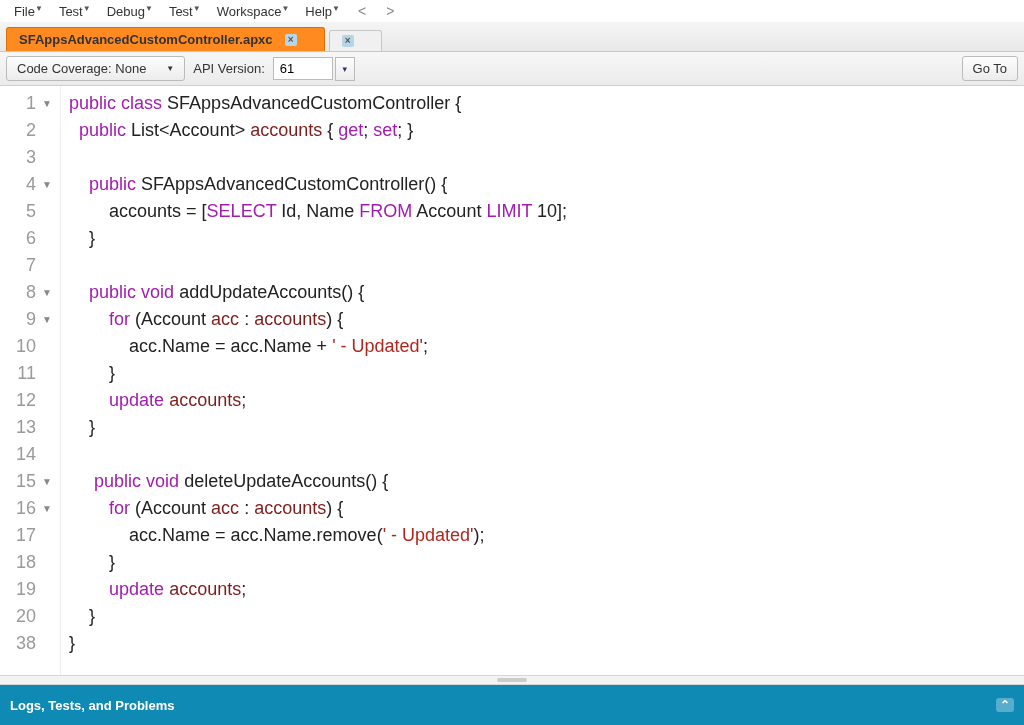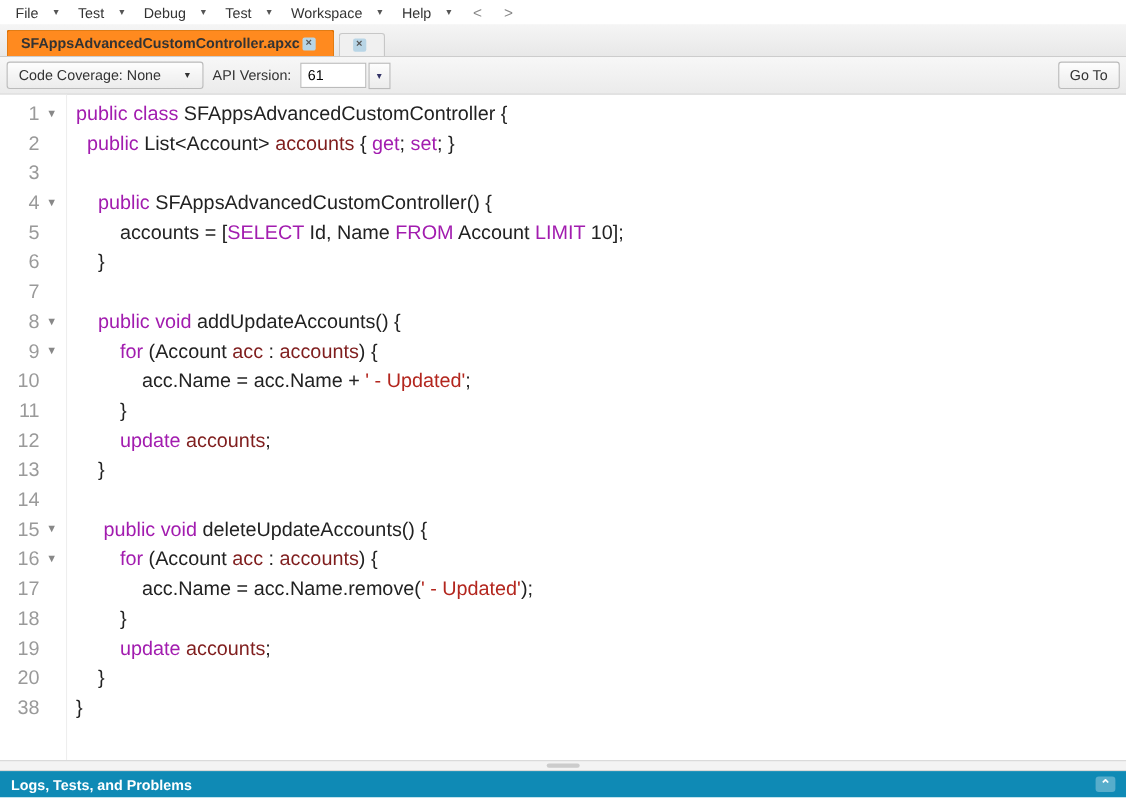--- a/index.html
+++ b/index.html
@@ -1,24 +1,24 @@
 <!DOCTYPE html>
 <html><head>
 <meta charset="utf-8">
 <style>
 * { margin: 0; padding: 0; box-sizing: border-box; font-family: Arial, Helvetica, sans-serif; }
 body { width: 1024px; height: 725px; background: #fff; display: flex; flex-direction: column; font-size: 13px; color: #333; }
 
 .menubar { display: flex; align-items: center; padding: 2px 6px; background: #fff; height: 22px; }
-.menubar .menu-item { padding: 2px 8px; cursor: pointer; display: flex; align-items: center; gap: 12px; }
+.menubar .menu-item { padding: 2px 8px; cursor: pointer; display: flex; gap: 0; }
 .menubar .menu-item .caret { font-size: 8px; color: #555; }
 .menubar .navbtn { padding: 2px 10px; color: #888; cursor: pointer; font-size: 14px; }
 
 .tabbar { display: flex; align-items: flex-end; background: linear-gradient(#f5f5f5, #e8e8e8); border-bottom: 1px solid #c7c7c7; padding: 4px 6px 0 6px; height: 30px; gap: 4px; }
-.tab { display: flex; align-items: center; gap: 2px; padding: 4px 16px 4px 12px; border: 1px solid #c7c7c7; border-bottom: none; border-radius: 3px 3px 0 0; background: #f0f0f0; cursor: pointer; font-weight: bold; color: #555; }
+.tab { display: flex; align-items: center; gap: 12px; padding: 4px 27px 4px 12px; border: 1px solid #c7c7c7; border-bottom: none; border-radius: 3px 3px 0 0; background: #f0f0f0; cursor: pointer; font-weight: bold; color: #555; }
 .tab.active { background: #ff8a1f; color: #333; border-color: #d86f00; }
 .tab .close { width: 12px; height: 12px; border-radius: 2px; background: #b8d5e6; color: #555; font-size: 10px; line-height: 12px; text-align: center; cursor: pointer; }
 
 .toolbar { display: flex; align-items: center; background: linear-gradient(#f7f7f7, #ebebeb); border-bottom: 1px solid #cfcfcf; height: 34px; padding: 0 6px; gap: 8px; }
 .btn { border: 1px solid #bbb; background: linear-gradient(#fdfdfd, #ececec); padding: 4px 10px; border-radius: 3px; cursor: pointer; display: flex; align-items: center; gap: 20px; font-size: 13px; }
 .btn .caret { font-size: 8px; }
 .label { color: #333; }
 .select { display: flex; align-items: center; gap: 2px; }
 .select input { width: 60px; border: 1px solid #bbb; padding: 3px 6px; font-size: 13px; }
 .select .step { border: 1px solid #bbb; background: linear-gradient(#fdfdfd, #ececec); width: 20px; height: 24px; display: flex; align-items: center; justify-content: center; cursor: pointer; font-size: 9px; color: #336; }
@@ -31,21 +31,21 @@
 .code { padding: 4px 0 4px 8px; white-space: pre; }
 .code .line { height: 27px; }
 .k { color: #a21caf; }
 .t { color: #7f1d1d; }
 .s { color: #b3261e; }
 .p { color: #222; }
 
 .splitter { height: 10px; background: #f3f3f3; border-top: 1px solid #d8d8d8; border-bottom: 1px solid #d8d8d8; display: flex; align-items: center; justify-content: center; cursor: row-resize; }
 .splitter .grip { width: 30px; height: 4px; background: #ccc; border-radius: 2px; }
 
-.bottom { background: #0f8ab5; color: #fff; display: flex; align-items: center; padding: 0 10px; height: 24px; font-weight: bold; font-size: 13px; }
+.bottom { background: #0f8ab5; color: #fff; display: flex; align-items: center; padding: 0 10px; height: 40px; font-weight: bold; font-size: 13px; }
 .bottom .expand { font-size: 12px; background: rgba(255,255,255,0.3); border-radius: 3px; padding: 0 4px; cursor: pointer; }
 </style>
 </head>
 <body>
 
 <div class="menubar" id="menubar">
     <div class="menu-item">
       <span>File</span>
       <span class="caret">▼</span>
     </div>

